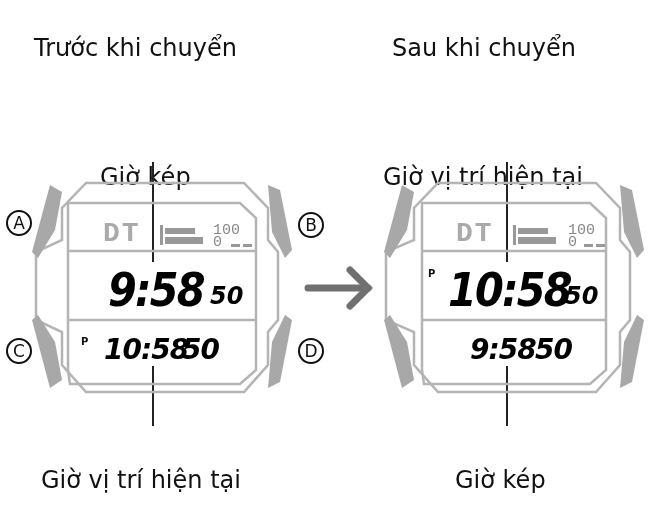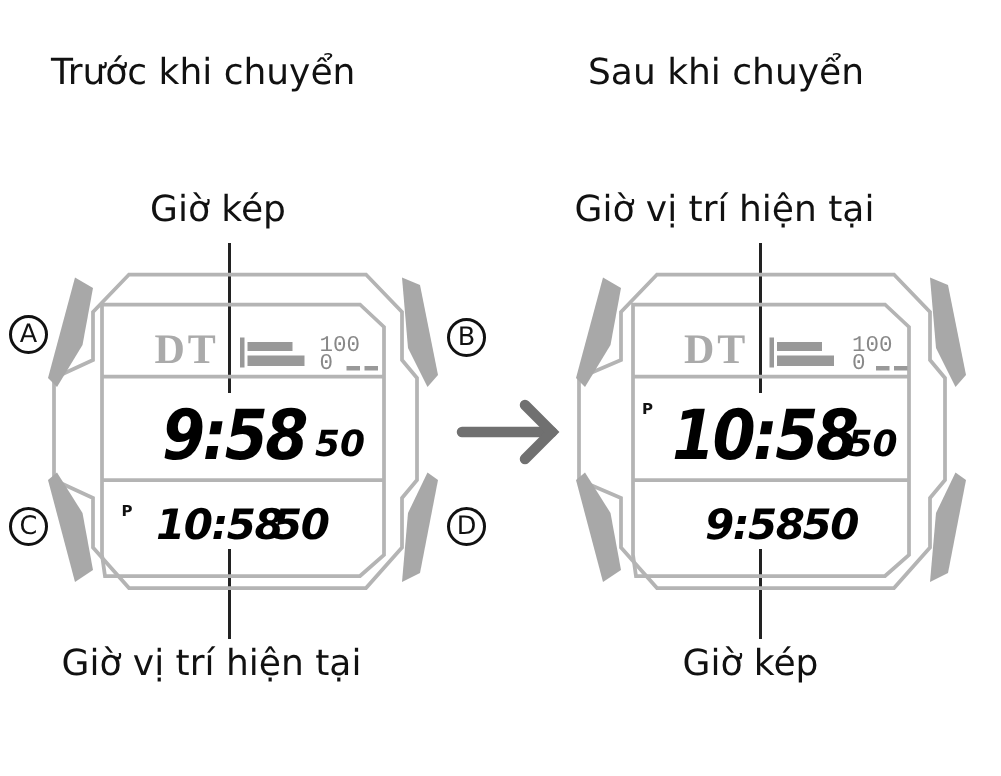--- a/index.html
+++ b/index.html
@@ -1,24 +1,24 @@
 <!DOCTYPE html>
 <html><head>
 <meta charset="utf-8">
 <style>
   html, body { margin:0; padding:0; background:#ffffff; }
   body { width:667px; height:517px; position:relative; overflow:hidden;
          font-family:"DejaVu Sans", sans-serif; color:#111; }
   .abs { position:absolute; }
   .title { font-size:24px; top:34px; white-space:nowrap; }
-  .label { font-size:24px; white-space:nowrap; }
+  .label { font-size:24px; white-space:nowrap;margin-top:38px; }
   .leader { position:absolute; width:2px; background:#222; }
   .btn-letter { position:absolute; width:22px; height:22px; border:2px solid #111; border-radius:50%;
                 font-size:17px; line-height:22px; text-align:center; font-family:"DejaVu Sans", sans-serif; }
-  .lcd-dt { font-family:Liberation Serif, serif; color:#aaa; font-size:28px; font-weight:bold; letter-spacing:2px; }
+  .lcd-dt { font-family:Liberation Mono, monospace; color:#aaa; font-size:28px; font-weight:bold; letter-spacing:2px; }
   .big { font-family:"DejaVu Sans", sans-serif; font-weight:bold; font-style:italic; font-size:46px; letter-spacing:-2px; color:#000; transform:scaleX(0.9); transform-origin:left; }
   .small-sec { font-family:"DejaVu Sans", sans-serif; font-weight:bold; font-style:italic; font-size:24px; color:#000; }
   .sub { font-family:"DejaVu Sans", sans-serif; font-weight:bold; font-style:italic; font-size:28px; color:#000; letter-spacing:-1px; }
   .p-mark { font-family:"DejaVu Sans", sans-serif; font-weight:bold; font-size:10px; }
   .tiny { font-family:Liberation Mono, monospace; font-size:15px; color:#888; }
 </style>
 </head>
 <body>
 
 <div class="abs title" style="left:34px;">Trước khi chuyển</div>

